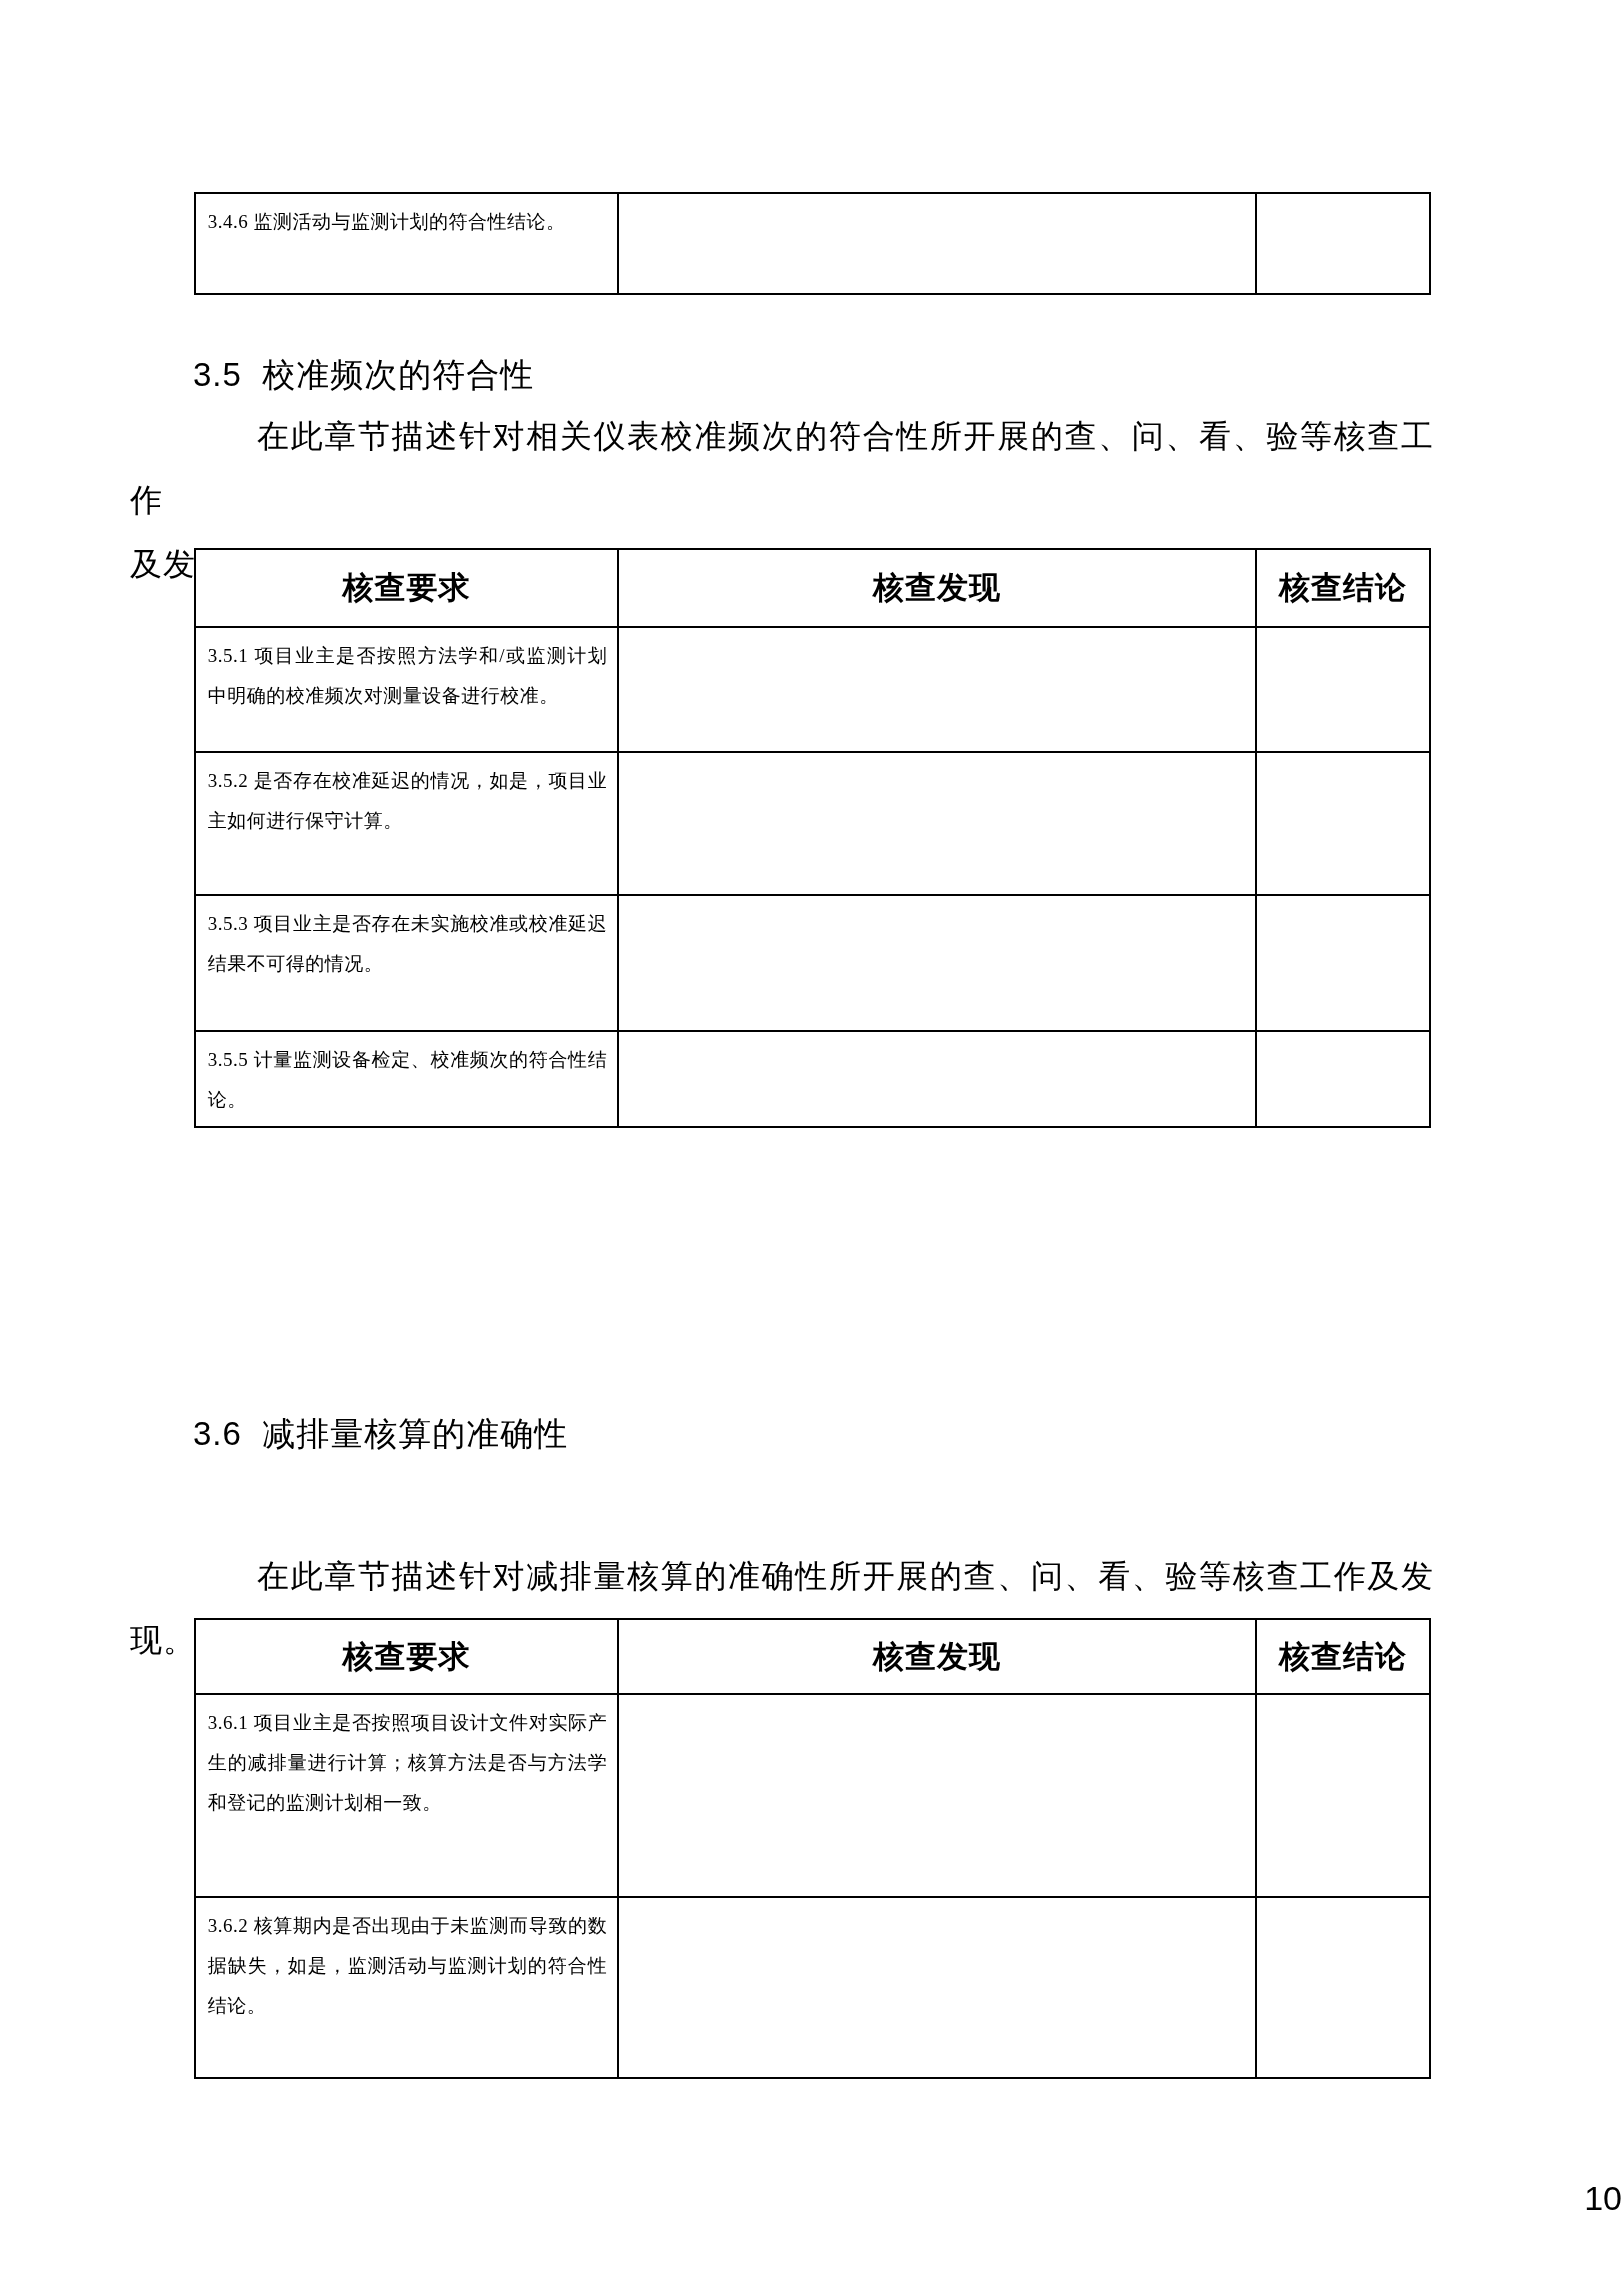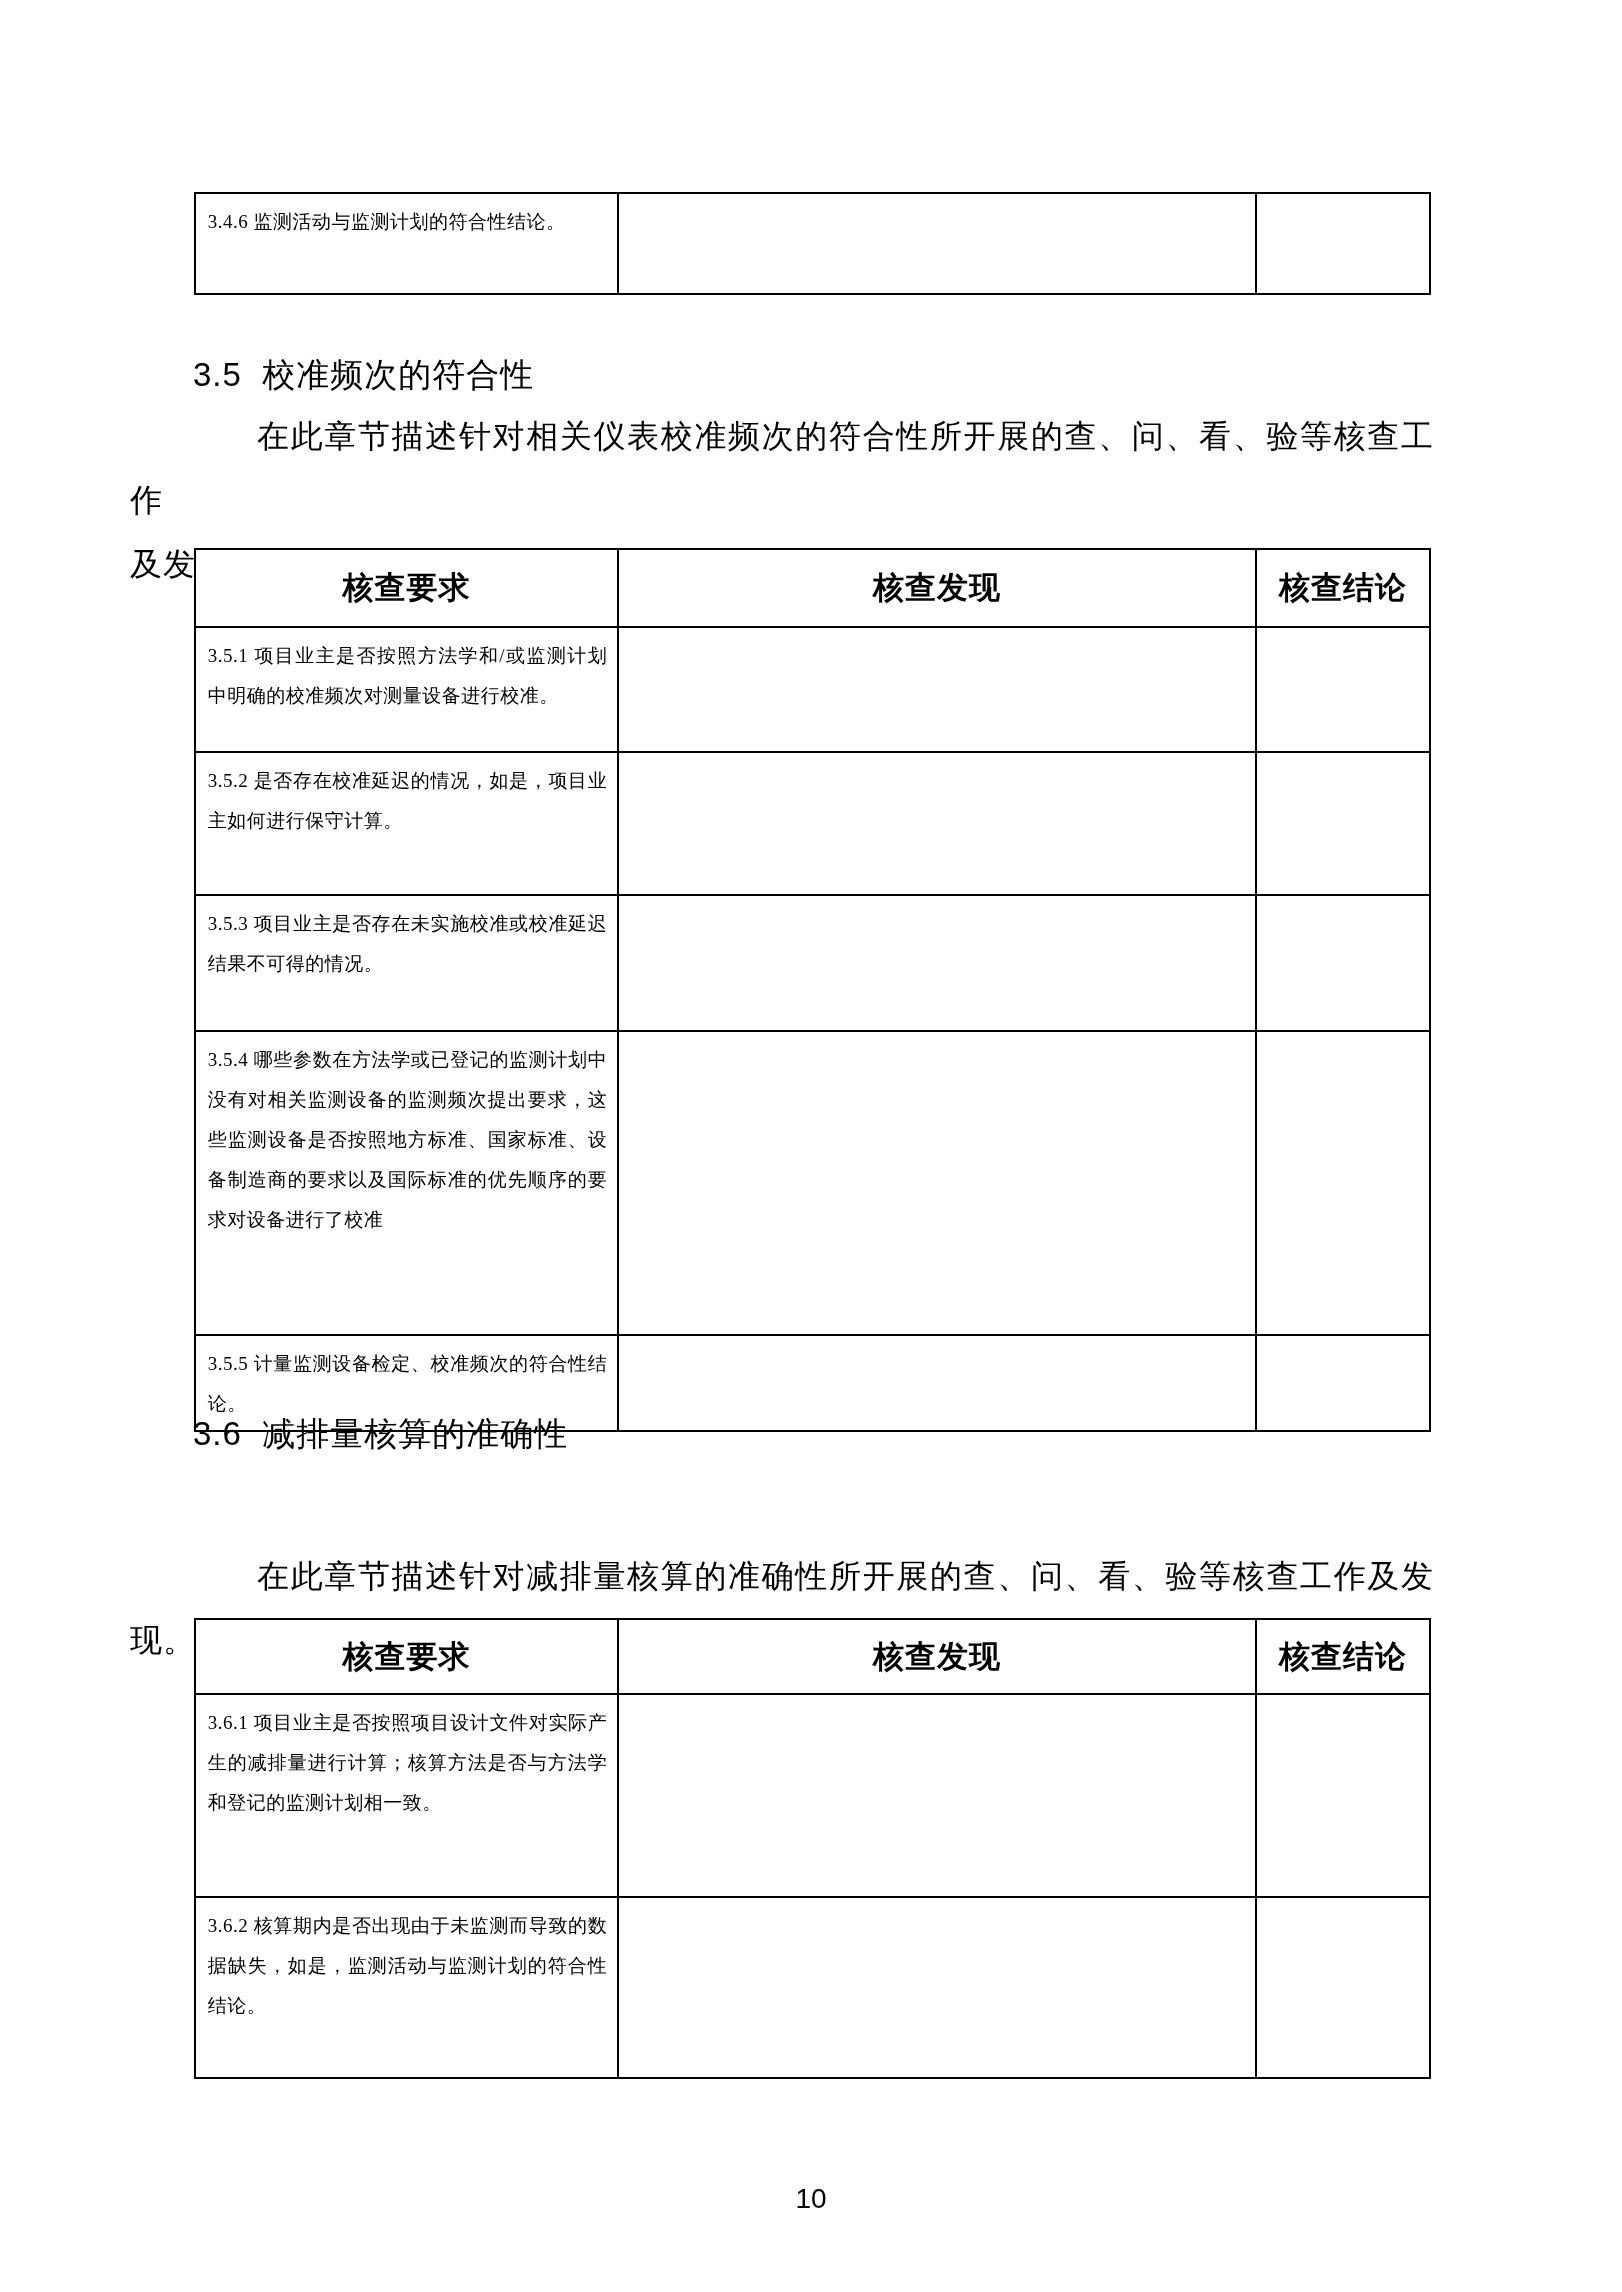--- a/index.html
+++ b/index.html
@@ -71,23 +71,23 @@
     letter-spacing: 1px;
     text-indent: 127px;
     text-align: justify;
     text-justify: inter-ideograph;
     white-space: pre-wrap;
   }
   .page-number {
     position: absolute;
     top: 2183px;
     left: 0; width: 100%;
-    text-align: center;
+    text-align: right;
     font-family: "Liberation Sans", "DejaVu Sans", sans-serif;
-    font-size: 28px;
+    font-size: 34px;
     line-height: 31px;
   }
 </style>
 </head>
 <body>
 
 <div class="page">
 
   <table class="vtable" style="top:192px;">
     <colgroup>
@@ -128,25 +128,20 @@
       <tr style="height:143px;">
         <td>3.5.2  是否存在校准延迟的情况，如是，项目业主如何进行保守计算。</td>
         <td></td>
         <td></td>
       </tr>
       <tr style="height:136px;">
         <td>3.5.3  项目业主是否存在未实施校准或校准延迟结果不可得的情况。</td>
         <td></td>
         <td></td>
       </tr>
-      <tr style="height:304px;">
-        <td>3.5.4  哪些参数在方法学或已登记的监测计划中没有对相关监测设备的监测频次提出要求，这些监测设备是否按照地方标准、国家标准、设备制造商的要求以及国际标准的优先顺序的要求对设备进行了校准</td>
-        <td></td>
-        <td></td>
-      </tr>
       <tr style="height:96px;">
         <td>3.5.5  计量监测设备检定、校准频次的符合性结论。</td>
         <td></td>
         <td></td>
       </tr>
     </tbody>
   </table>
 
   <div class="heading" style="top:1414px;">3.6  减排量核算的准确性</div>
   <div class="para" style="top:1544px;">在此章节描述针对减排量核算的准确性所开展的查、问、看、验等核查工作及发现。</div>

